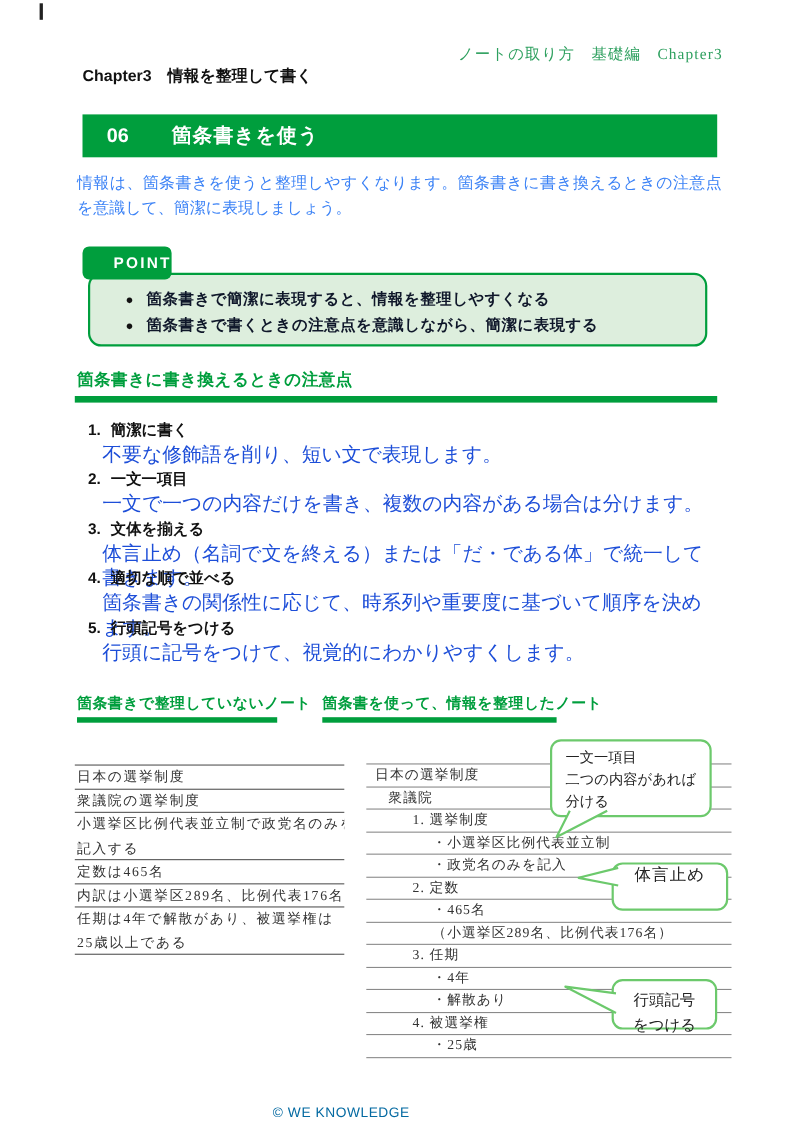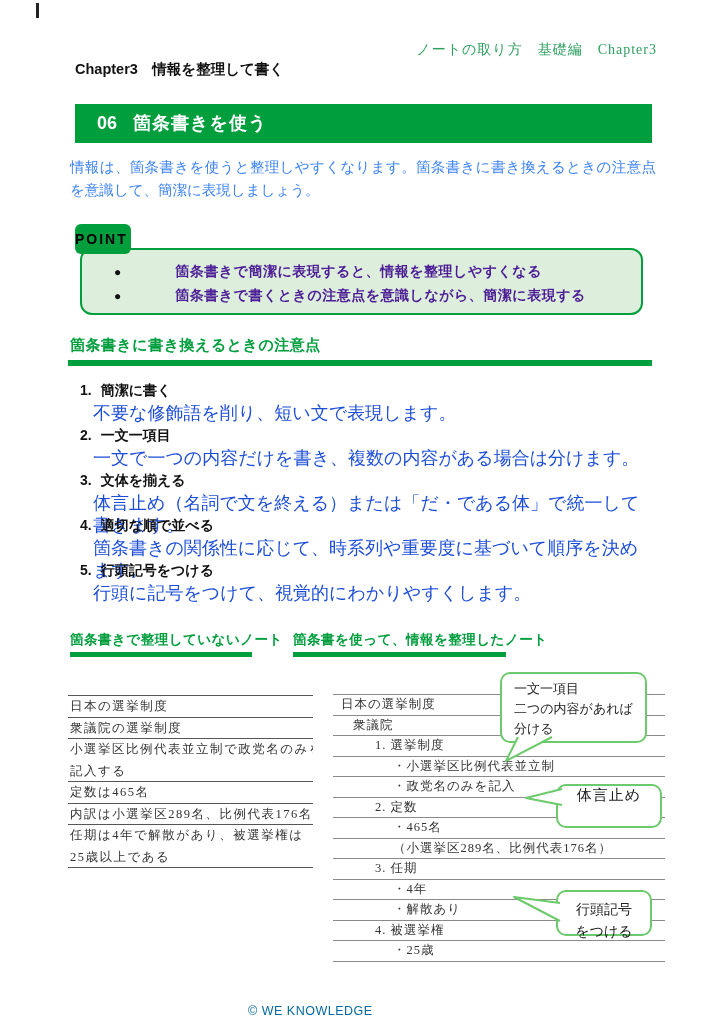--- a/index.html
+++ b/index.html
@@ -10,36 +10,36 @@
   
   #corner-tick{left:36px;top:3px;width:3px;height:15px;background:#222;}
   #header-right{top:41px;right:68px;font-family:"Liberation Serif",serif;
      font-size:14px;color:#2ea05f;letter-spacing:1px;}
   #chapter-heading{left:75px;top:60px;font-size:14.5px;font-weight:bold;color:#111;}
 
   
   #banner{left:75px;top:104px;width:577px;height:39px;background:#009e3d;color:#fff;
      line-height:39px;font-weight:bold;font-size:18px;}
   #banner .num{margin-left:22px;}
-  #banner .ttl{margin-left:11px;letter-spacing:1px;}
+  #banner .ttl{margin-left:34px;letter-spacing:1px;}
 
   
   #intro{left:70px;top:156px;width:586px;font-family:"Liberation Serif",serif;
      font-size:14.5px;line-height:23px;color:#3b82f6;text-align:justify;}
 
   
-  #point-tab{left:75px;top:224px;width:56px;height:30px;background:#009e3d;border-radius:6px;
-     color:#000000;font-weight:bold;font-size:14px;letter-spacing:2px;text-align:left;
+  #point-tab{left:75px;top:224px;width:81px;height:30px;background:#009e3d;border-radius:6px;
+     color:#ffffff;font-weight:bold;font-size:14px;letter-spacing:2px;text-align:right;
      line-height:30px;z-index:2;}
   #point-box{left:80px;top:248px;width:563px;height:67px;background:#ddeedd;
      border:2px solid #009e3d;border-radius:12px;z-index:1;box-sizing:border-box;
      padding:10px 0 0 32px;}
   .point-row{display:flex;align-items:center;height:24px;}
   .point-row .dot{font-size:12px;color:#111;margin-right:12px;}
-  .point-row .txt{font-size:14px;font-weight:bold;color:#4c1d95;letter-spacing:0.5px;margin-left:42px;}
+  .point-row .txt{font-size:14px;font-weight:bold;color:#0f172a;letter-spacing:0.5px;}
 
   
   #section-title{left:70px;top:336px;font-size:15px;font-weight:bold;color:#009e3d;letter-spacing:0.5px;}
   #section-bar{left:68px;top:360px;width:584px;height:6px;background:#009e3d;}
 
   #rule-list{left:80px;top:379px;width:575px;}
   .li-t{height:22.5px;line-height:22.5px;font-size:14px;font-weight:bold;color:#111;}
   .li-t .num{margin-right:9px;}
   .li-d{height:22.5px;line-height:22.5px;font-size:18px;color:#1d4ed8;
      font-family:"Liberation Serif",serif;padding-left:13px;}

